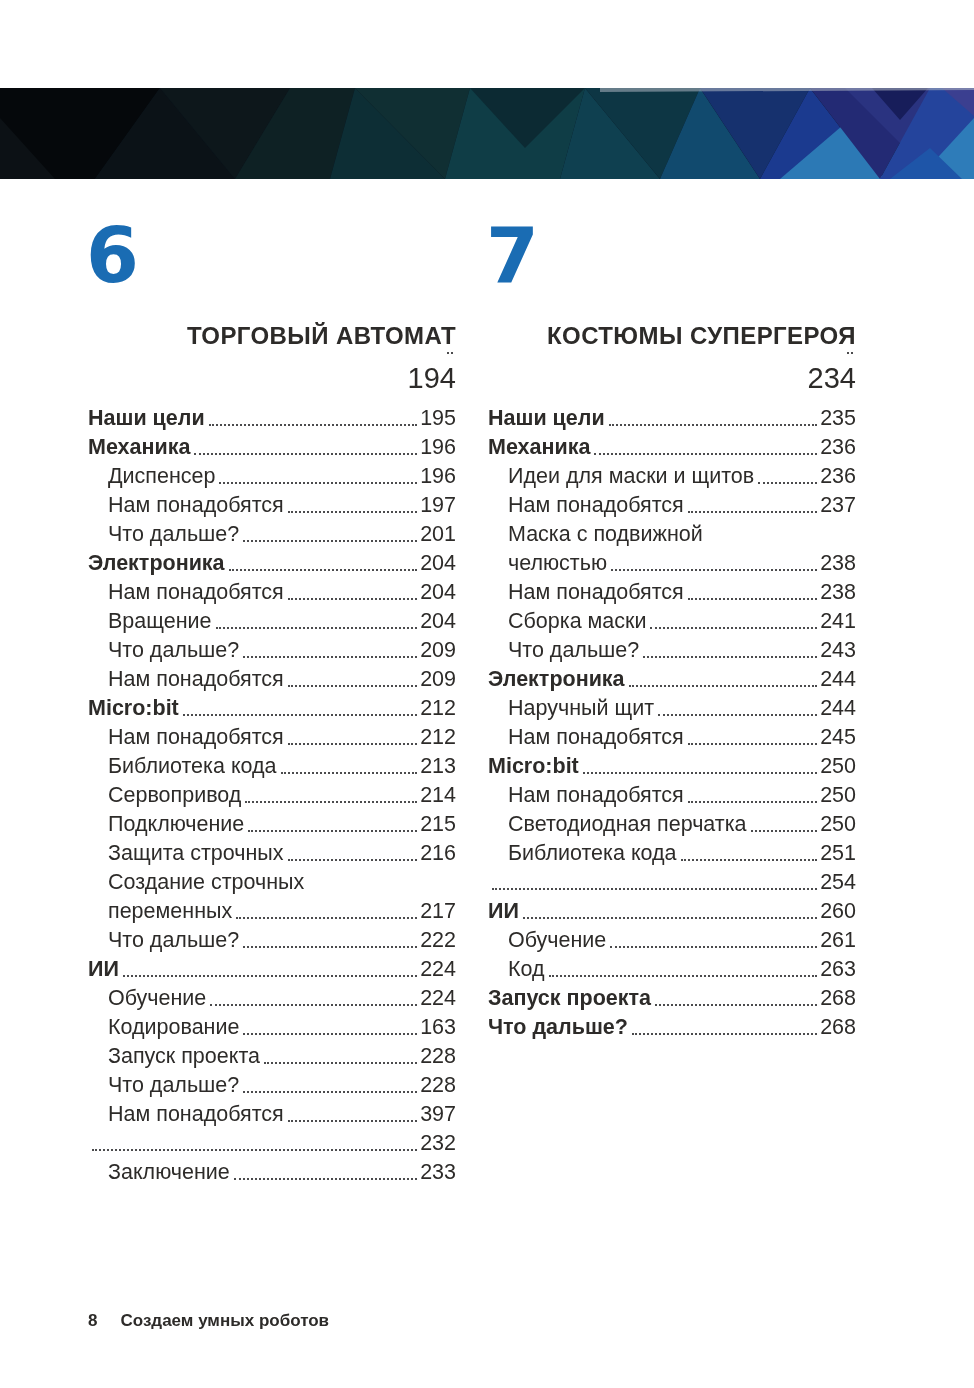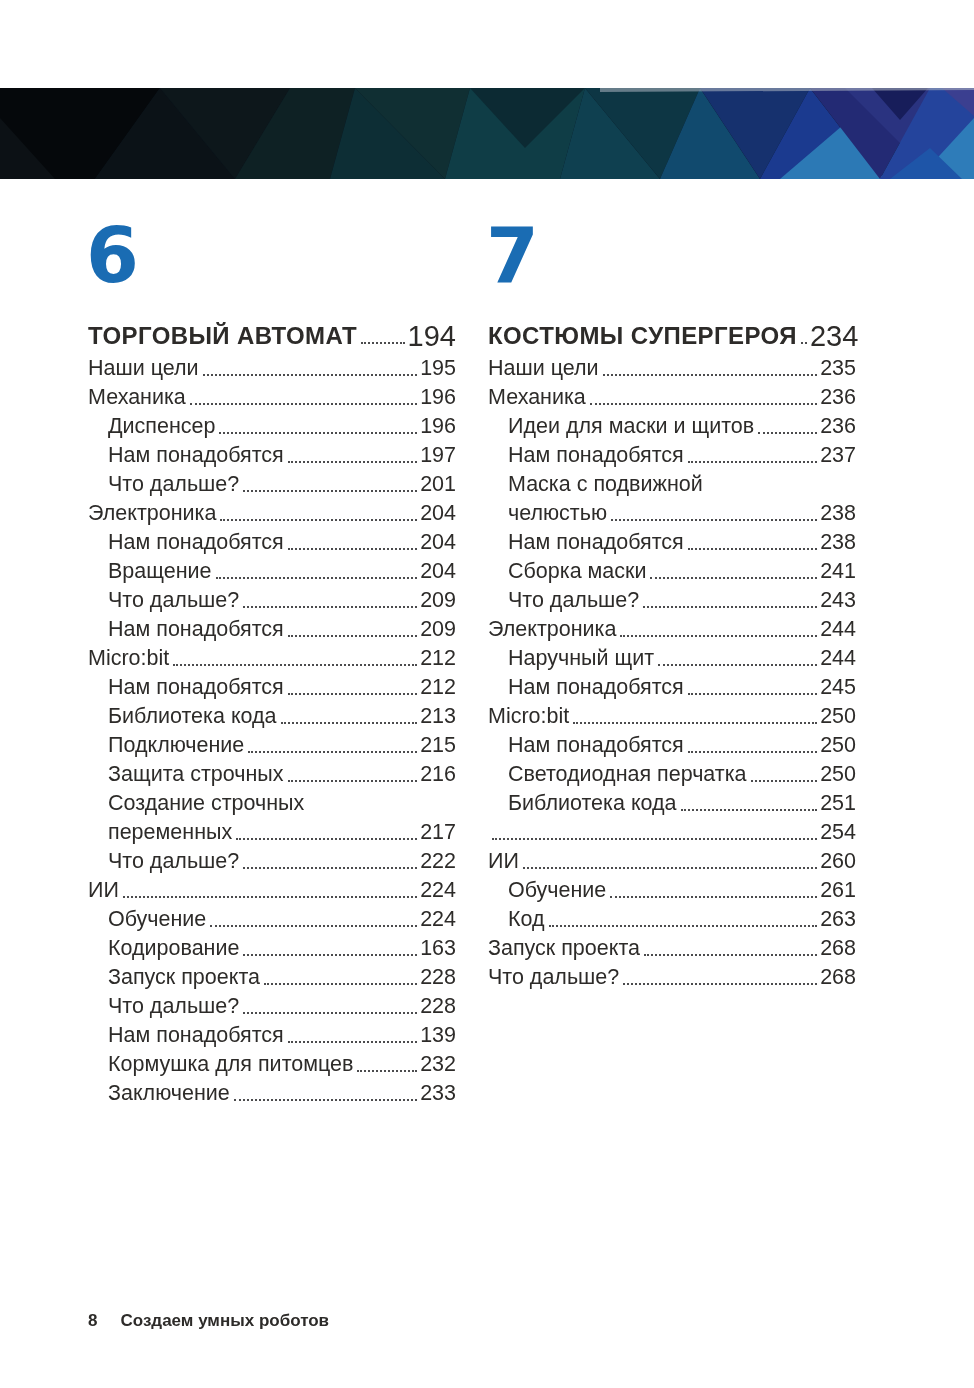--- a/index.html
+++ b/index.html
@@ -22,29 +22,29 @@
     height:72px;margin:6px 0 22px -2px;letter-spacing:-2px;
   }
   .row{display:flex;align-items:flex-end;min-height:29px;}
   .row .label{line-height:29px;white-space:nowrap;}
   .row .leader{
     flex:1;min-width:6px;
     border-bottom:2.4px dotted #4b4b4d;
     margin:0 3px 7px 4px;
   }
   .row .pagenum{line-height:29px;text-align:right;}
-  .chapter-title-row{margin-bottom:2px;min-height:32px;}
+  .chapter-title-row{margin-bottom:10px;min-height:32px;flex-direction:column;}
   .chapter-title-row .label{
     font-size:24px;font-weight:800;letter-spacing:0.4px;
     line-height:32px;transform:scaleY(0.97);transform-origin:bottom;
   }
   .chapter-title-row .pagenum{font-size:29px;line-height:32px;}
   .chapter-title-row .leader{margin-bottom:8px;}
   .entry{font-size:21.5px;}
-  .entry.bold .label{font-weight:400;}
+  .entry.bold .label{font-weight:700;}
   .entry.indent .label{padding-left:20px;}
   .footer{
     position:absolute;left:88px;top:1311px;
     font-size:17px;font-weight:700;display:flex;gap:23px;
   }
 </style>
 </head>
 <body>
 
 <div class="banner">
@@ -149,20 +149,25 @@
           <span class="label">Нам понадобятся</span>
           <span class="leader"></span>
           <span class="pagenum">212</span>
         </div>
         <div class="row entry indent">
           <span class="label">Библиотека кода</span>
           <span class="leader"></span>
           <span class="pagenum">213</span>
         </div>
         <div class="row entry indent">
+          <span class="label">Сервопривод</span>
+          <span class="leader"></span>
+          <span class="pagenum">214</span>
+        </div>
+        <div class="row entry indent">
           <span class="label">Подключение</span>
           <span class="leader"></span>
           <span class="pagenum">215</span>
         </div>
         <div class="row entry indent">
           <span class="label">Защита строчных</span>
           <span class="leader"></span>
           <span class="pagenum">216</span>
         </div>
         <div class="row entry indent">
@@ -199,24 +204,23 @@
           <span class="pagenum">228</span>
         </div>
         <div class="row entry indent">
           <span class="label">Что дальше?</span>
           <span class="leader"></span>
           <span class="pagenum">228</span>
         </div>
         <div class="row entry indent">
           <span class="label">Нам понадобятся</span>
           <span class="leader"></span>
-          <span class="pagenum">139</span>
-        </div>
-        <div class="row entry indent">
-          <span class="label">Кормушка для питомцев</span>
+          <span class="pagenum">397</span>
+        </div>
+        <div class="row entry indent">
           <span class="leader"></span>
           <span class="pagenum">232</span>
         </div>
         <div class="row entry indent">
           <span class="label">Заключение</span>
           <span class="leader"></span>
           <span class="pagenum">233</span>
         </div>
       </div>
   </section>

